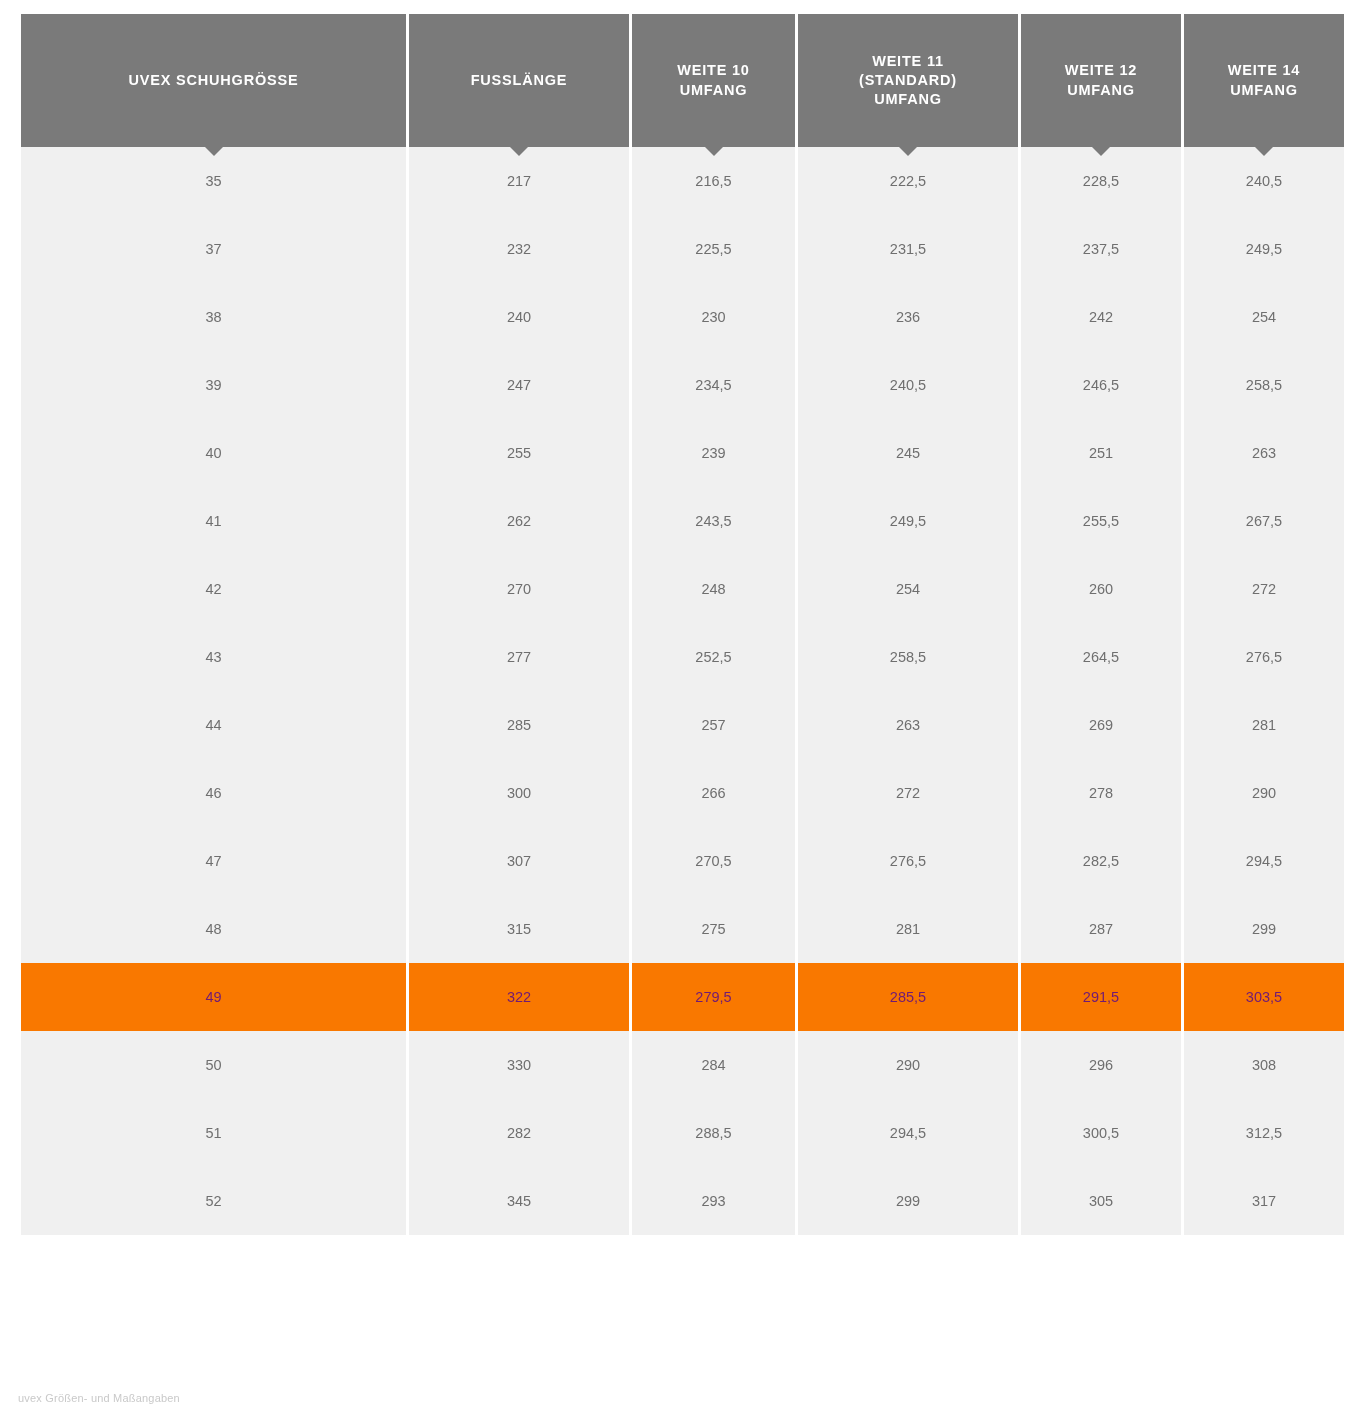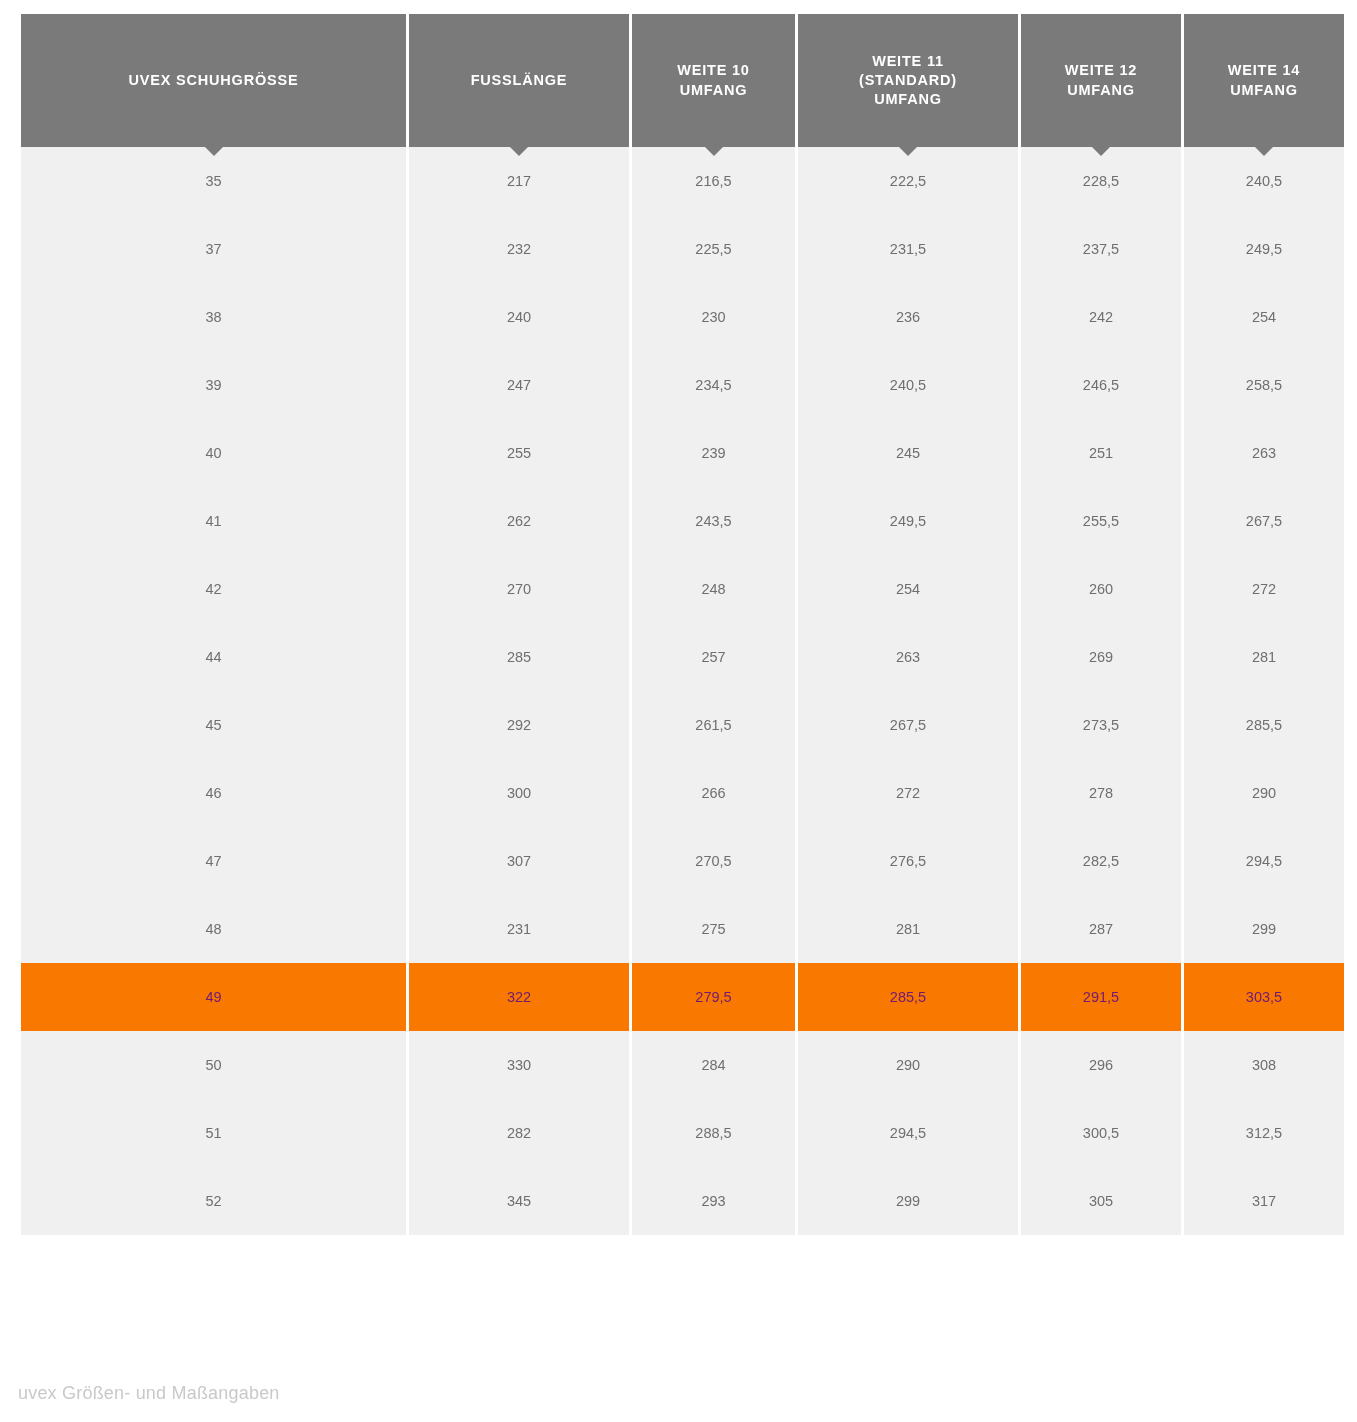--- a/index.html
+++ b/index.html
@@ -70,21 +70,21 @@
   col.c1 { width: 220px; }
   col.c2 { width: 163px; }
   col.c3 { width: 220px; }
   col.c4 { width: 160px; }
   col.c5 { width: 160px; }
 
   .caption {
     position: absolute;
     left: 18px;
     bottom: 18px;
-    font-size: 18px;
+    font-size: 11px;
     color: #c9c9c9;
     letter-spacing: 0.2px;
   }
 </style>
 </head>
 <body>
 
 <div class="sheet">
 
   <table class="size-table">
@@ -157,54 +157,54 @@
         </tr>
         <tr>
           <td>42</td>
           <td>270</td>
           <td>248</td>
           <td>254</td>
           <td>260</td>
           <td>272</td>
         </tr>
         <tr>
+          <td>43</td>
+          <td>277</td>
+          <td>252,5</td>
+          <td>258,5</td>
+          <td>264,5</td>
+          <td>276,5</td>
+        </tr>
+        <tr>
           <td>44</td>
           <td>285</td>
           <td>257</td>
           <td>263</td>
           <td>269</td>
           <td>281</td>
         </tr>
         <tr>
-          <td>45</td>
-          <td>292</td>
-          <td>261,5</td>
-          <td>267,5</td>
-          <td>273,5</td>
-          <td>285,5</td>
-        </tr>
-        <tr>
           <td>46</td>
           <td>300</td>
           <td>266</td>
           <td>272</td>
           <td>278</td>
           <td>290</td>
         </tr>
         <tr>
           <td>47</td>
           <td>307</td>
           <td>270,5</td>
           <td>276,5</td>
           <td>282,5</td>
           <td>294,5</td>
         </tr>
         <tr>
           <td>48</td>
-          <td>231</td>
+          <td>315</td>
           <td>275</td>
           <td>281</td>
           <td>287</td>
           <td>299</td>
         </tr>
         <tr class="highlight">
           <td>49</td>
           <td>322</td>
           <td>279,5</td>
           <td>285,5</td>

